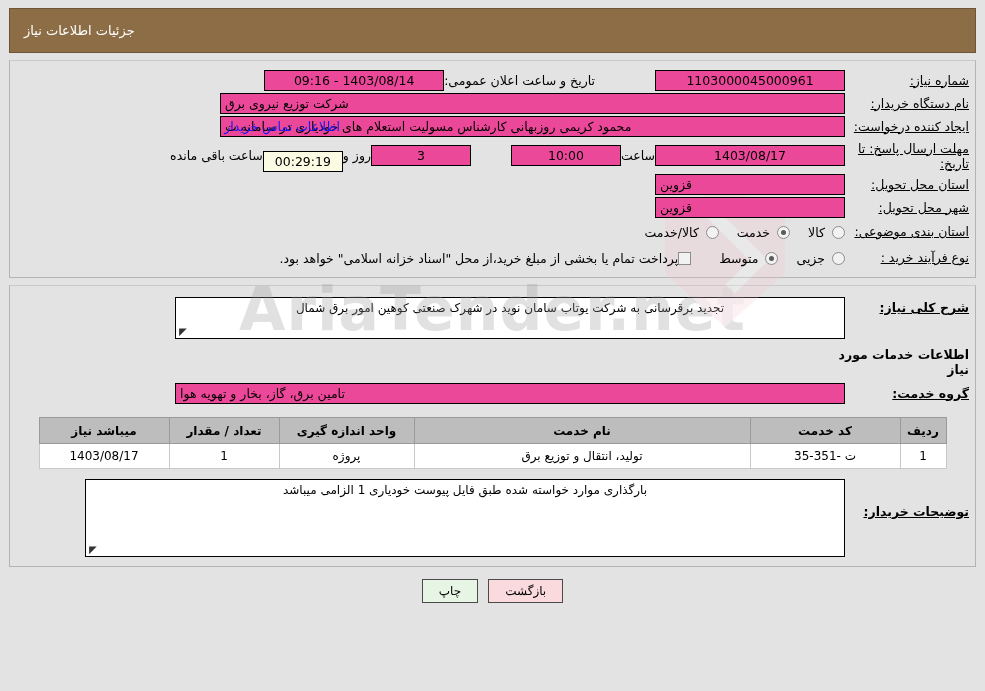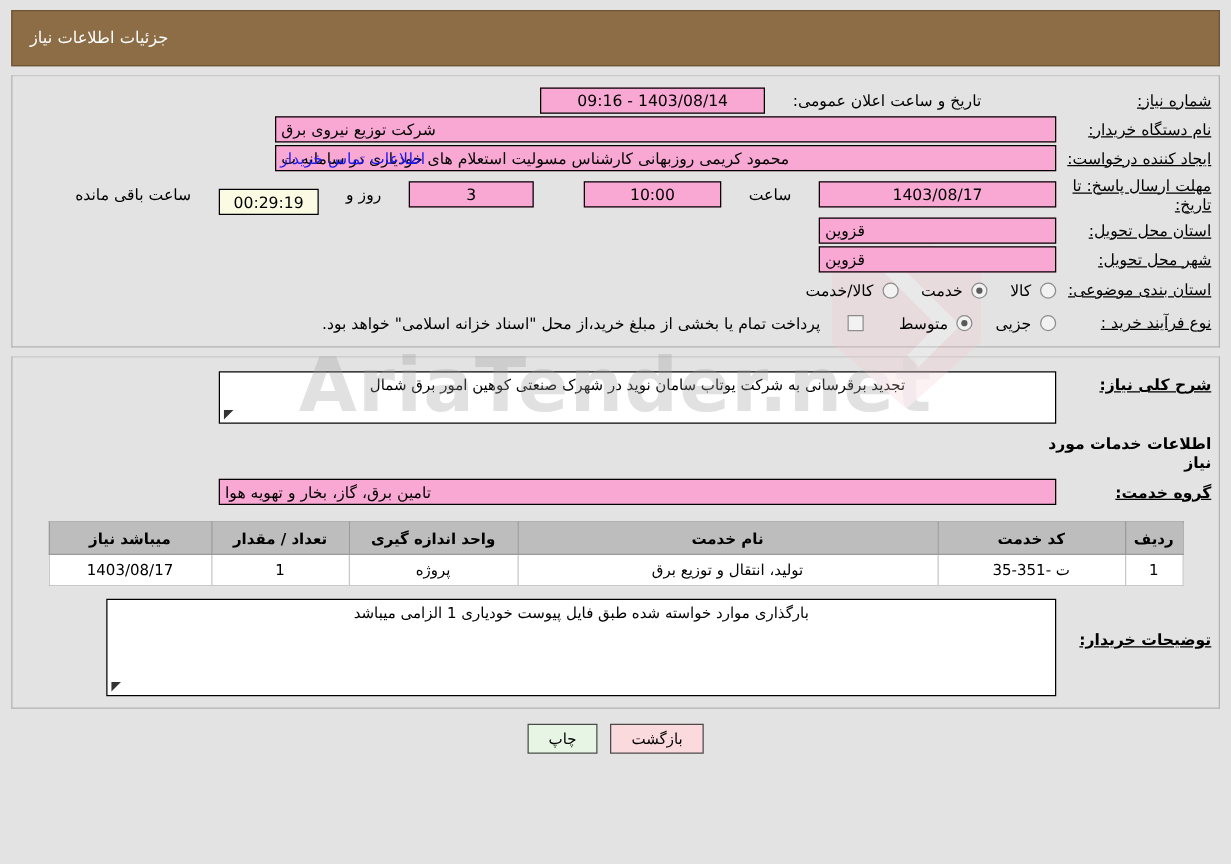--- a/index.html
+++ b/index.html
@@ -58,39 +58,39 @@
     text-align: right;
     padding-left: 6px;
     flex: 0 0 auto;
     line-height: 14px;
     text-decoration: underline;
   }
   .lbl.w-right { width: 130px; padding-right: 6px; }
   .lbl.two-line { line-height: 15px; }
 
   .fld {
-    background: #f9a8d4;
+    background: #ec4899;
     border: 1px solid #000000;
     height: 21px;
     font-size: 12.5px;
     color: #000;
     padding: 0 4px;
     display: flex;
     align-items: center;
     overflow: hidden;
     white-space: nowrap;
     direction: rtl;
   }
   .fld.ctr { justify-content: center; }
   .fld.rt  { justify-content: flex-end; }
   .fld.yel { background: #fbfbe4; margin-top: 12px; }
 
   .inline-lbl {
     font-size: 12.5px;
-    padding: 0 22px;
+    padding: 0 0;
     white-space: nowrap;
   }
   .link {
     color: #1818ef;
     font-size: 12.5px;
     white-space: nowrap;
     cursor: pointer;
     text-decoration: none;
   }
 
@@ -251,20 +251,21 @@
 
   <div class="watermark">
     <div class="wm-shield"></div>
     <div class="wm-text">AriaTender.net</div>
   </div>
 
   <div class="content-layer">
 
     <div class="row">
       <span class="lbl w-right">شماره نیاز:</span>
+      <div class="fld ctr" style="width:190px">1103000045000961</div>
       <span class="inline-lbl" style="padding-right:60px">تاریخ و ساعت اعلان عمومی:</span>
       <div class="fld ctr" style="width:180px">1403/08/14 - 09:16</div>
     </div>
 
     <div class="row">
       <span class="lbl w-right">نام دستگاه خریدار:</span>
       <div class="fld rt" style="width:625px">شرکت توزیع نیروی برق</div>
     </div>
 
     <div class="row">

